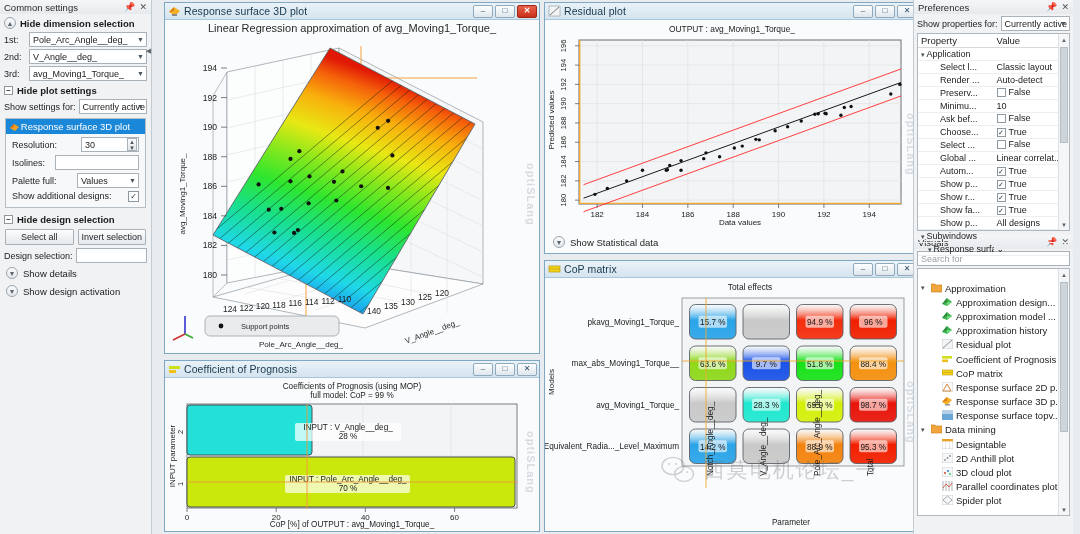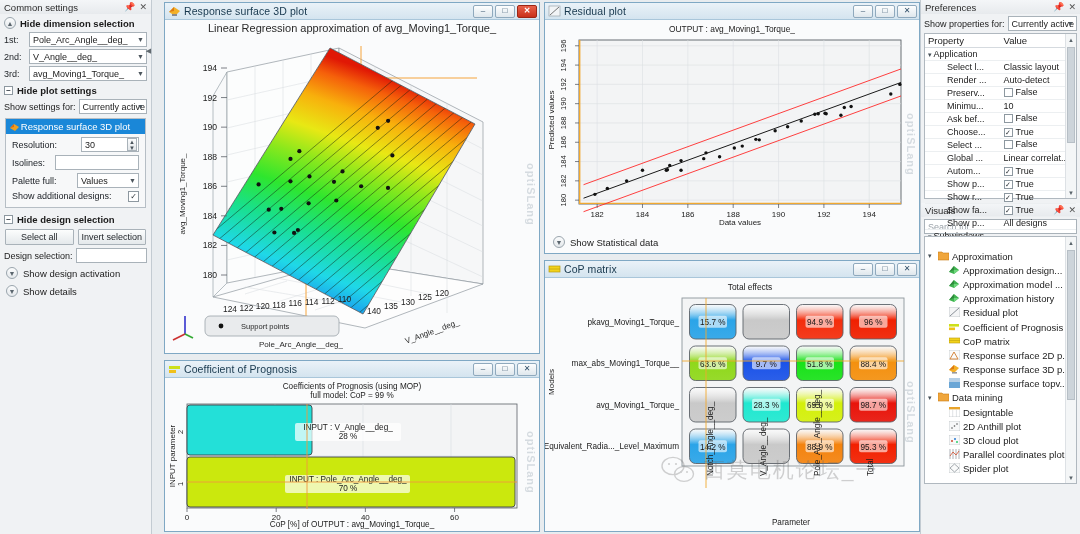--- a/index.html
+++ b/index.html
@@ -95,21 +95,21 @@
     flex: 1; height: 16px; border: 1px solid #a9b2b9; border-radius: 1px;
     background: linear-gradient(#fcfdfd,#e4e8eb); font-size: 9px;
     display: flex; align-items: center; justify-content: center; cursor: pointer; color: #1e2226;
   }
   .showrow { display: flex; align-items: center; gap: 5px; padding: 3px 6px; font-size: 9.5px; }
 
   
   .splitgrip { position: absolute; left: 145px; top: 44px; width: 7px; height: 14px; font-size: 7px; color: #60696f; display:flex; align-items:center; justify-content:center;}
 
   
-  #rightdock { right: 0; top: 0; width: 160px; height: 534px; background: #f0f2f4; border-left: 1px solid #c3cbd2; }
+  #rightdock { right: 7px; top: 0; width: 160px; height: 534px; background: #f0f2f4; border-left: 1px solid #c3cbd2; }
   .prefrow { display: flex; align-items: center; gap: 3px; padding: 2px 3px; font-size: 9px; }
   .prefcombo { flex: 1; height: 15px; border: 1px solid #a9b2b9; background: #fff; display: flex; align-items: center; padding-left: 3px; font-size: 9px; position: relative; overflow: hidden; white-space: nowrap;}
   .prefcombo .arr { position: absolute; right: 2px; font-size: 7px; color: #4c555c;}
   .gridwrap { margin: 0 3px; border: 1px solid #b0b8bf; background: #fff; position: relative; }
   table.grid { width: 100%; border-collapse: collapse; font-size: 9px; table-layout: fixed; }
   table.grid th {
     text-align: left; font-weight: normal; background: #fff;
     border-bottom: 1px solid #d5dadf; padding: 1px 3px; font-size: 9.5px; color: #1b1b1b;
   }
   table.grid td { padding: 0px 3px; border-bottom: 1px solid #eceff1; height: 13px; color: #1b1b1b; overflow: hidden; white-space: nowrap; }
@@ -228,25 +228,25 @@
     <div class="btnrow">
       <span class="btn">Select all</span>
       <span class="btn">Invert selection</span>
     </div>
     <div class="frow">
       <span style="font-size:9px;flex:0 0 auto;">Design selection:</span>
       <span class="txtin"></span>
     </div>
     <div class="showrow">
       <span class="chev">▼</span>
-      <span>Show design activation</span>
+      <span>Show details</span>
     </div>
     <div class="showrow">
       <span class="chev">▼</span>
-      <span>Show details</span>
+      <span>Show design activation</span>
     </div>
     <div class="splitgrip">◀</div>
   </div>
 
   <div class="mdiwin" id="win-surface" style="left:164px; top:2px; width:376px; height:352px;">
     <div class="mdibar">
       <span class="wico">
         <svg width="13" height="12" viewBox="0 0 13 12">
             <polygon points="1,7 6,2 12,6 7,11" fill="#f3b027"></polygon>
             <polygon points="1,7 6,2 6,6" fill="#dd7a11"></polygon>
@@ -804,21 +804,21 @@
     </div>
 
     <div class="prefrow">
       <span style="flex:0 0 auto;">Show properties for:</span>
       <span class="prefcombo">
         <span>Currently active plot</span>
         <span class="arr">▼</span>
       </span>
     </div>
 
-    <div class="gridwrap" style="height:166px;">
+    <div class="gridwrap" style="height:198px;">
       <table class="grid">
         <thead>
             <tr>
           <th class="pname">Property</th>
           <th>Value</th>
         </tr>
           </thead>
         <tbody id="prefbody">
             <tr>
               <td class="pname "><span class="twchev">▾</span><span>Application</span></td>

